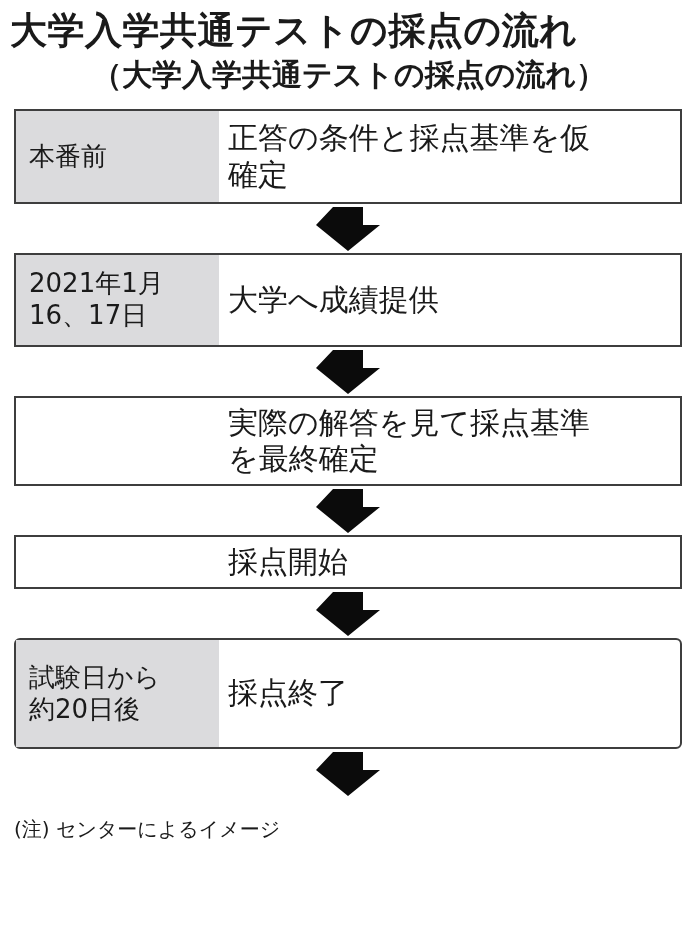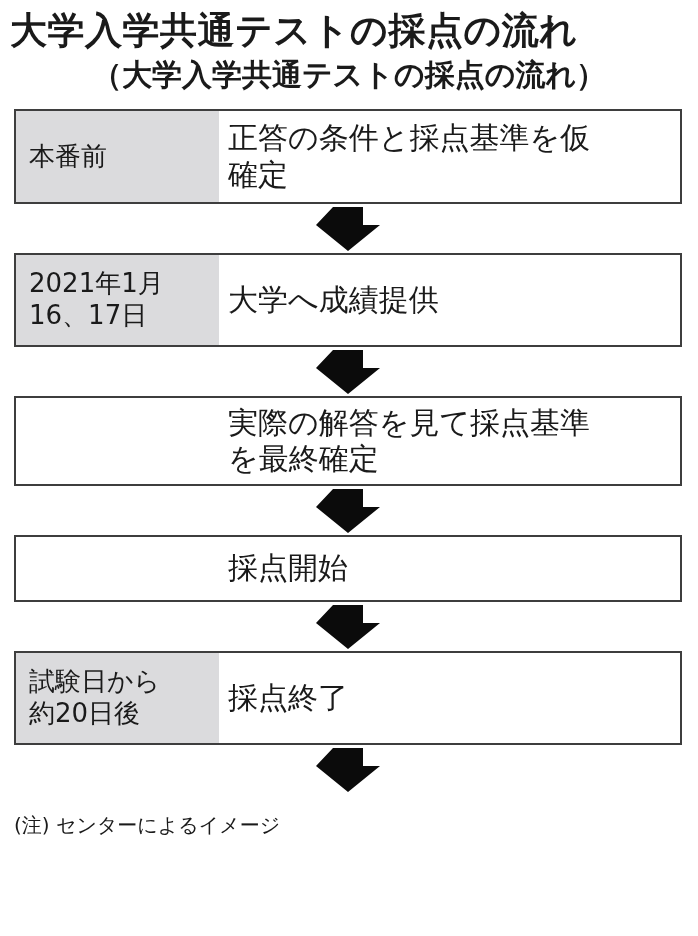--- a/index.html
+++ b/index.html
@@ -63,22 +63,22 @@
     padding-left: 9px;
     padding-right: 2px;
     font-size: 30px;
     line-height: 1.22;
     white-space: pre-line;
   }
   
   .s0 { height: 95px; }
   .s1 { height: 94px; }
   .s2 { height: 90px; }
-  .s3 { height: 67px; }
-  .s4 { height: 94px; }
+  .s3 { height: 54px; }
+  .s4 { height: 111px; border-radius: 6px; }
   .s5 { height: 63px; }
   .arrow-wrap {
     height: 49px;
     display: flex;
     align-items: center;
     justify-content: center;
   }
   .arrow-wrap svg { display: block; }
   .footnote {
     margin: 19px 10px 0 14px;

